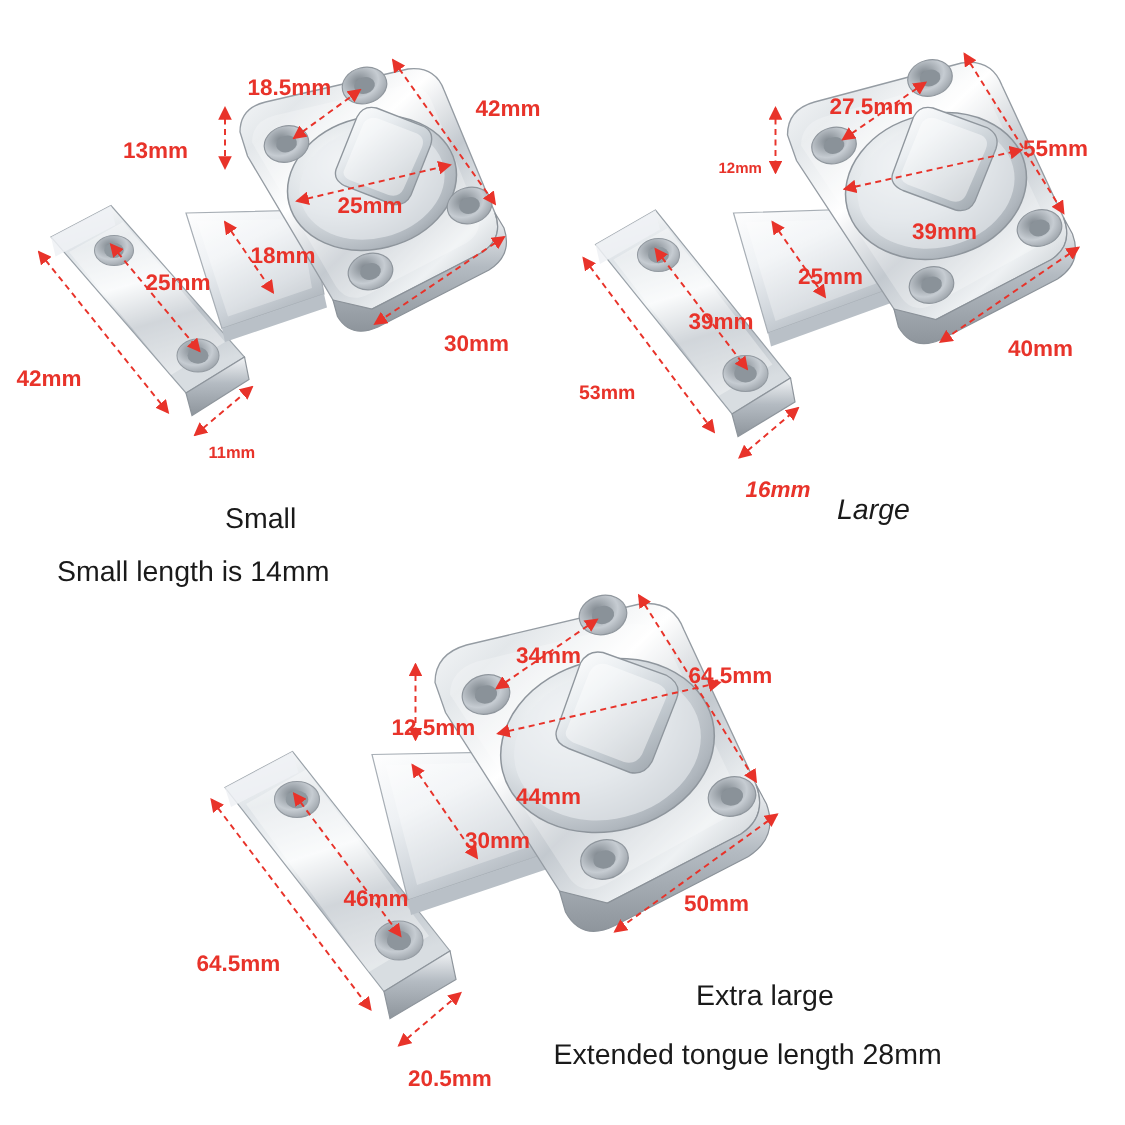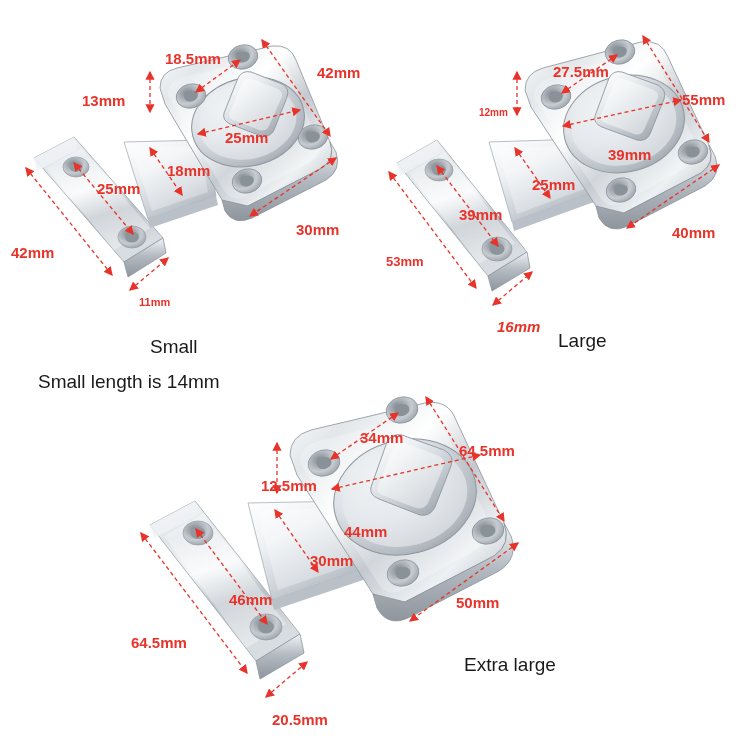--- a/index.html
+++ b/index.html
@@ -223,21 +223,21 @@
     <span class="dim" style="left:178px;top:64px;font-size:15px;">27.5mm</span>
     <span class="dim" style="left:307px;top:92px;font-size:15px;">55mm</span>
     <span class="dim" style="left:104px;top:108px;font-size:10px;">12mm</span>
     <span class="dim" style="left:233px;top:147px;font-size:15px;">39mm</span>
     <span class="dim" style="left:157px;top:177px;font-size:15px;">25mm</span>
     <span class="dim" style="left:297px;top:225px;font-size:15px;">40mm</span>
     <span class="dim" style="left:84px;top:207px;font-size:15px;">39mm</span>
     <span class="dim" style="left:11px;top:255px;font-size:13px;">53mm</span>
     <span class="dim" style="left:122px;top:319px;font-size:15px;font-style:italic;">16mm</span>
 
-    <span class="cap title" style="left:183px;top:331px;">Large</span>
+    <span class="cap title" style="left:183px;top:331px;font-style:italic;">Large</span>
   </div>
 
   <div class="panel" style="left:100px;top:405px;width:650px;height:345px;">
 
     <svg width="650" height="330" viewBox="0 0 650 330">
 
       <g>
         <path d="M50,120 L95,96 L200,229 L156,256 Z" fill="url(#chromeB)" stroke="#9aa2a9" stroke-width="0.8"></path>
         <path d="M156,256 L200,229 L204,248 L160,274 Z" fill="url(#chromeEdge)" stroke="#8e959c" stroke-width="0.8"></path>
         <path d="M50,120 L95,96 L99,110 L54,133 Z" fill="#eef1f4" opacity="0.85"></path>
@@ -288,26 +288,27 @@
         <line x1="177" y1="38" x2="177" y2="88" marker-start="url(#arrL)" marker-end="url(#arrR)"></line>
         <line x1="232" y1="84" x2="380" y2="50" marker-start="url(#arrL)" marker-end="url(#arrR)"></line>
         <line x1="175" y1="105" x2="218" y2="167" marker-start="url(#arrL)" marker-end="url(#arrR)"></line>
         <line x1="96" y1="124" x2="167" y2="219" marker-start="url(#arrL)" marker-end="url(#arrR)"></line>
         <line x1="418" y1="138" x2="310" y2="216" marker-start="url(#arrL)" marker-end="url(#arrR)"></line>
         <line x1="41" y1="128" x2="147" y2="268" marker-start="url(#arrL)" marker-end="url(#arrR)"></line>
         <line x1="166" y1="292" x2="207" y2="257" marker-start="url(#arrL)" marker-end="url(#arrR)"></line>
       </g>
     </svg>
 
-    <span class="dim" style="left:260px;top:25px;font-size:15px;">34mm</span>
+    <span class="dim" style="left:244px;top:25px;font-size:15px;">34mm</span>
     <span class="dim" style="left:359px;top:38px;font-size:15px;">64.5mm</span>
     <span class="dim" style="left:161px;top:73px;font-size:15px;">12.5mm</span>
     <span class="dim" style="left:244px;top:119px;font-size:15px;">44mm</span>
     <span class="dim" style="left:210px;top:148px;font-size:15px;">30mm</span>
     <span class="dim" style="left:129px;top:187px;font-size:15px;">46mm</span>
     <span class="dim" style="left:356px;top:190px;font-size:15px;">50mm</span>
     <span class="dim" style="left:31px;top:230px;font-size:15px;">64.5mm</span>
     <span class="dim" style="left:172px;top:307px;font-size:15px;">20.5mm</span>
 
     <span class="cap title" style="left:364px;top:250px;">Extra large</span>
+    <span class="cap sub" style="left:269px;top:289px;">Extended tongue length 28mm</span>
   </div>
 
 </div>
 
 </body></html>

